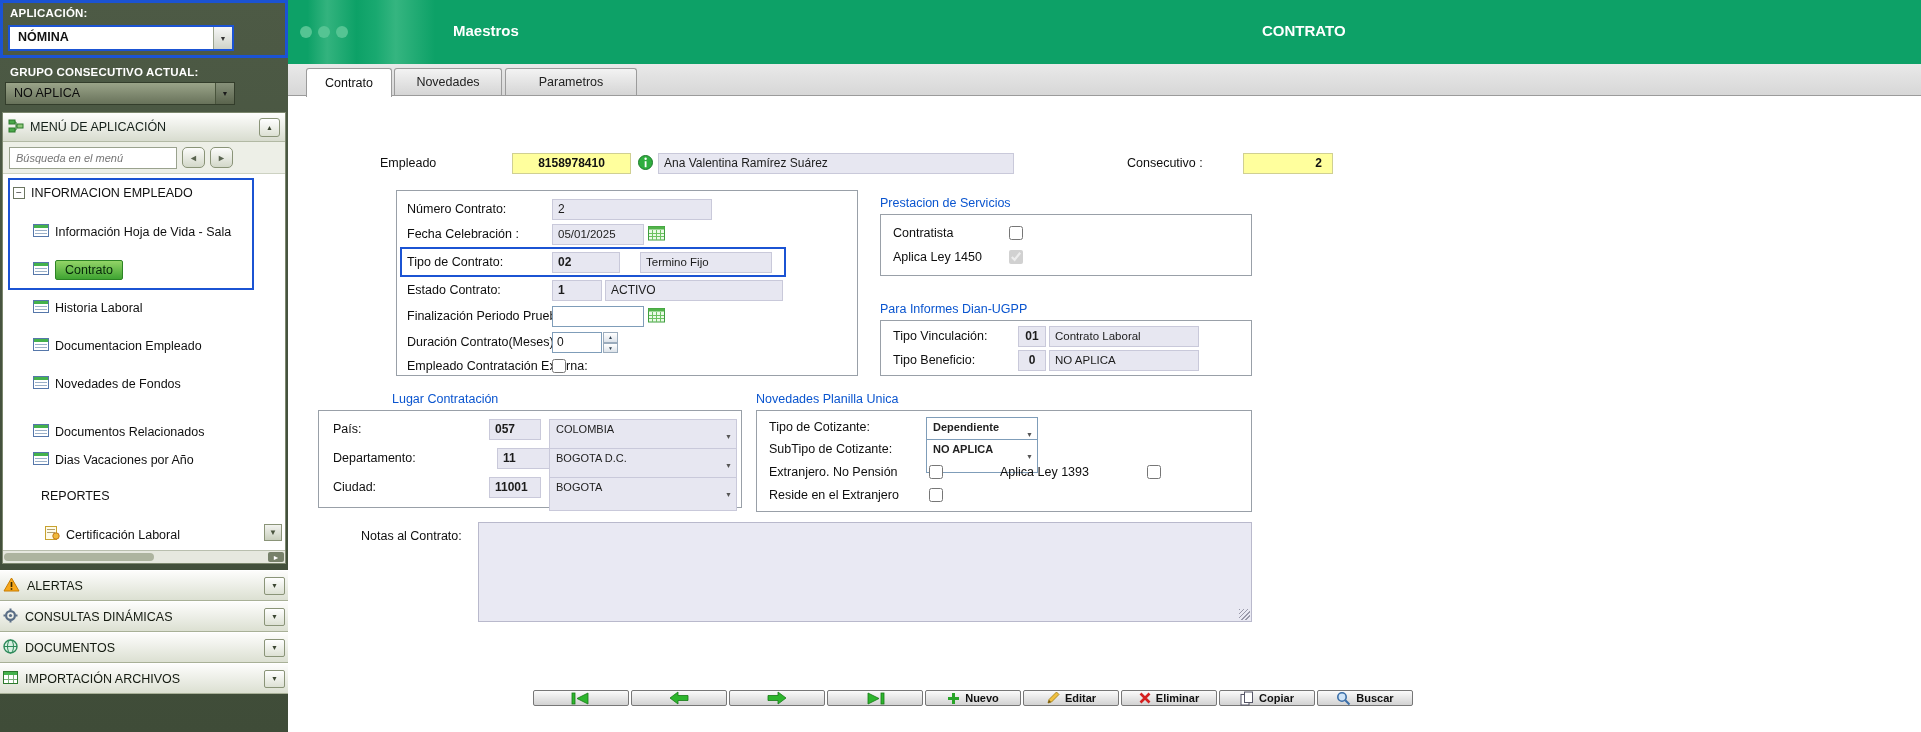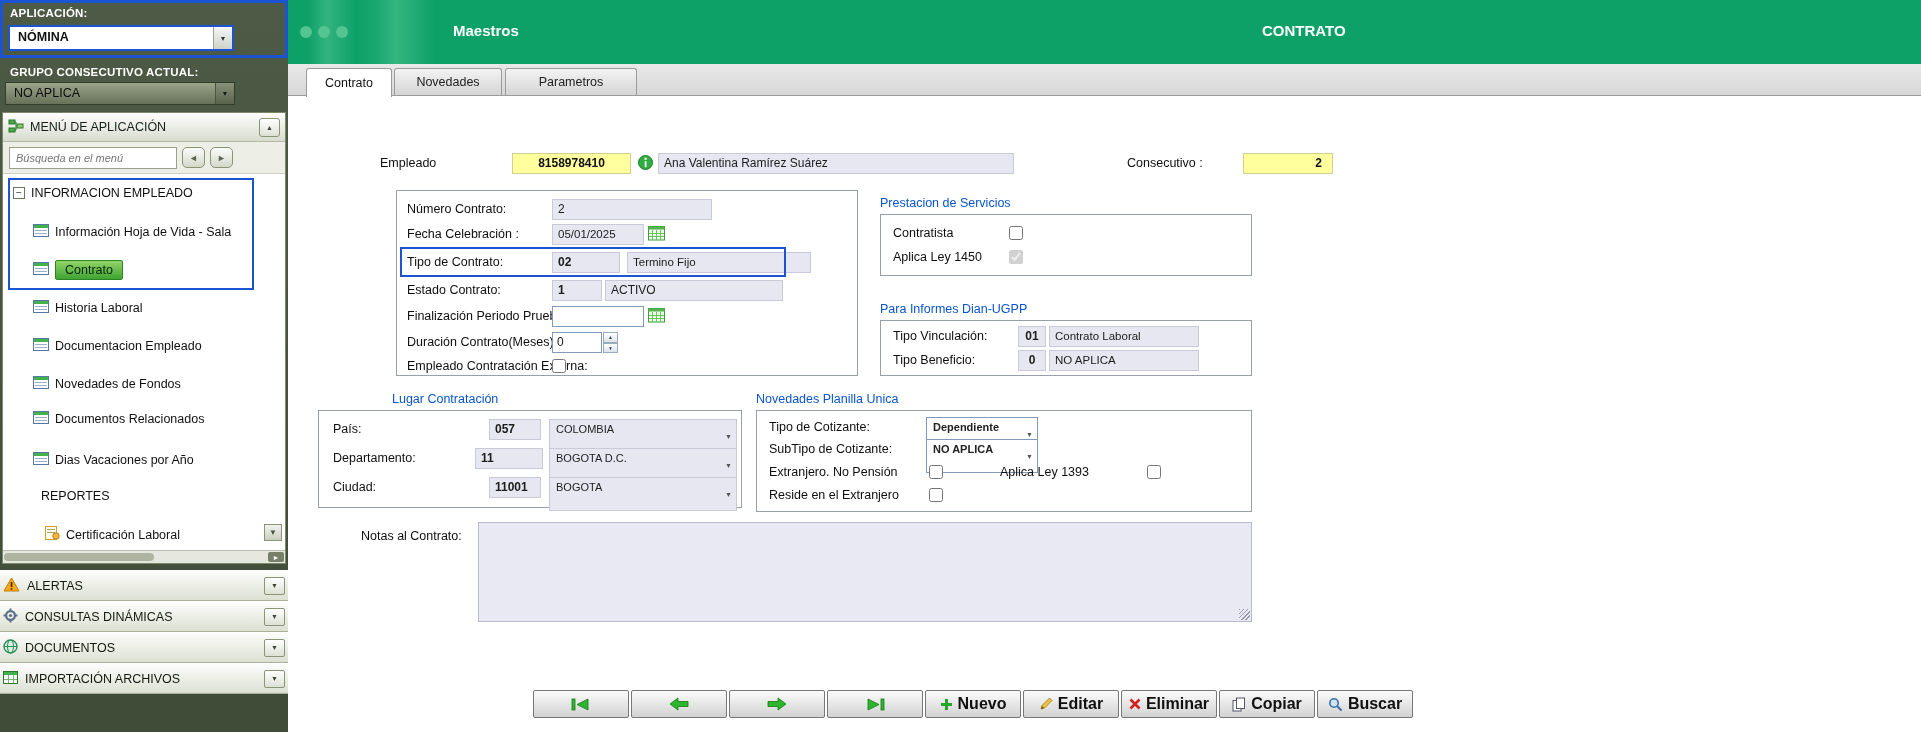--- a/index.html
+++ b/index.html
@@ -58,21 +58,21 @@
 .dd{position:absolute;height:34px;background:#e7e7f1;border:1px solid #c9c9da;font-size:11px;line-height:19px;padding:0 30px 0 6px;color:#222;white-space:nowrap;overflow:hidden}
 .dd .dar{position:absolute;right:4px;top:0;bottom:0;display:flex;align-items:center;font-size:7px;color:#555}
 .dd.wht{background:#fff;border:1px solid #7f9db9;font-weight:bold}
 .cb{position:absolute;width:14px;height:14px}
 .spinbox{position:absolute;height:21px;background:#fff;border:1px solid #7f9db9;font-size:12px;line-height:19px;padding:0 4px}
 .spinarrows{position:absolute;width:15px;height:21px;display:flex;flex-direction:column}
 .spinarrows span{flex:1;border:1px solid #9aabbc;background:linear-gradient(#fff,#dde3ea);font-size:5px;display:flex;align-items:center;justify-content:center;color:#345}
 .calic{position:absolute}
 .notes{position:absolute;left:190px;top:426px;width:774px;height:100px;background:#e9e9f3;border:1px solid #b9b9cc;resize:none;font-family:inherit;font-size:12px;padding:4px;color:#222}
 .grip{position:absolute;left:951px;top:513px;width:11px;height:11px;background:repeating-linear-gradient(135deg,#99a 0 1px,transparent 1px 3px)}
-.btn{position:absolute;top:594px;width:96px;height:28px;border:1px solid #777;border-radius:2px;background:linear-gradient(#fbfbfb,#d2d2d2);display:flex;align-items:center;justify-content:center;gap:5px;font-size:16px;font-weight:bold;color:#101010;cursor:default}
+.btn{position:absolute;top:594px;width:96px;height:16px;border:1px solid #777;border-radius:2px;background:linear-gradient(#fbfbfb,#d2d2d2);display:flex;align-items:center;justify-content:center;gap:5px;font-size:11px;font-weight:bold;color:#101010;cursor:default}
 .btn .ic{display:flex;align-items:center}
 </style>
 </head>
 <body>
 
 <div class="screen">
 
   <aside class="sidebar">
 
     <div class="side-label" style="left:10px;top:7px">APLICACIÓN:</div>
@@ -156,21 +156,21 @@
         <div class="tnode" style="left:30px;top:202px">
           <span><svg width="16" height="13">
                 <rect x="0.5" y="0.5" width="15" height="12" fill="#fff" stroke="#5577aa"></rect>
                 <rect x="1" y="1" width="14" height="3" fill="#44b24c"></rect>
                 <line x1="2" y1="6.5" x2="14" y2="6.5" stroke="#9ab0c8"></line>
                 <line x1="2" y1="9.5" x2="14" y2="9.5" stroke="#9ab0c8"></line>
               </svg></span>
           <span class="tlabel">Novedades de Fondos</span>
         </div>
 
-        <div class="tnode" style="left:30px;top:237px">
+        <div class="tnode" style="left:30px;top:250px">
           <span><svg width="16" height="13">
                 <rect x="0.5" y="0.5" width="15" height="12" fill="#fff" stroke="#5577aa"></rect>
                 <rect x="1" y="1" width="14" height="3" fill="#44b24c"></rect>
                 <line x1="2" y1="6.5" x2="14" y2="6.5" stroke="#9ab0c8"></line>
                 <line x1="2" y1="9.5" x2="14" y2="9.5" stroke="#9ab0c8"></line>
               </svg></span>
           <span class="tlabel">Documentos Relacionados</span>
         </div>
 
         <div class="tnode" style="left:30px;top:278px">
@@ -294,21 +294,21 @@
                 <line x1="4.5" y1="5" x2="4.5" y2="15"></line>
                 <line x1="8.5" y1="5" x2="8.5" y2="15"></line>
                 <line x1="12.5" y1="5" x2="12.5" y2="15"></line>
                 <line x1="1" y1="8.5" x2="16" y2="8.5"></line>
                 <line x1="1" y1="11.5" x2="16" y2="11.5"></line>
               </g>
             </svg></span>
 
         <div class="lbl" style="left:10px;top:61px">Tipo de Contrato:</div>
         <div class="fld bold" style="left:155px;top:61px;width:68px">02</div>
-        <div class="fld sm" style="left:230px;top:61px;width:184px">Termino Fijo</div>
+        <div class="fld sm" style="left:243px;top:61px;width:132px">Termino Fijo</div>
         <div class="annot thin" style="left:3px;top:56px;width:386px;height:30px"></div>
 
         <div class="lbl" style="left:10px;top:89px">Estado Contrato:</div>
         <div class="fld bold" style="left:155px;top:89px;width:50px">1</div>
         <div class="fld" style="left:208px;top:89px;width:178px">ACTIVO</div>
 
         <div class="lbl" style="left:10px;top:115px">Finalización Periodo Prueba:</div>
         <div class="fld wht" style="left:155px;top:115px;width:92px"></div>
         <span class="calic" style="left:251px;top:116px"><svg width="18" height="16">
               <rect x="0.5" y="1.5" width="16" height="13.5" fill="#eafae6" stroke="#3e9e3e"></rect>
@@ -353,21 +353,21 @@
 
       <div class="hd" style="left:104px;top:296px">Lugar Contratación</div>
       <div class="panel" style="left:30px;top:314px;width:424px;height:98px">
         <div class="lbl" style="left:14px;top:8px">País:</div>
         <div class="fld bold" style="left:170px;top:8px;width:52px">057</div>
         <div class="dd" style="left:230px;top:8px;width:188px">
           <span>COLOMBIA</span>
           <span class="dar">▼</span>
         </div>
         <div class="lbl" style="left:14px;top:37px">Departamento:</div>
-        <div class="fld bold" style="left:156px;top:37px;width:68px">11</div>
+        <div class="fld bold" style="left:178px;top:37px;width:68px">11</div>
         <div class="dd" style="left:230px;top:37px;width:188px">
           <span>BOGOTA D.C.</span>
           <span class="dar">▼</span>
         </div>
         <div class="lbl" style="left:14px;top:66px">Ciudad:</div>
         <div class="fld bold" style="left:170px;top:66px;width:52px">11001</div>
         <div class="dd" style="left:230px;top:66px;width:188px">
           <span>BOGOTA</span>
           <span class="dar">▼</span>
         </div>

